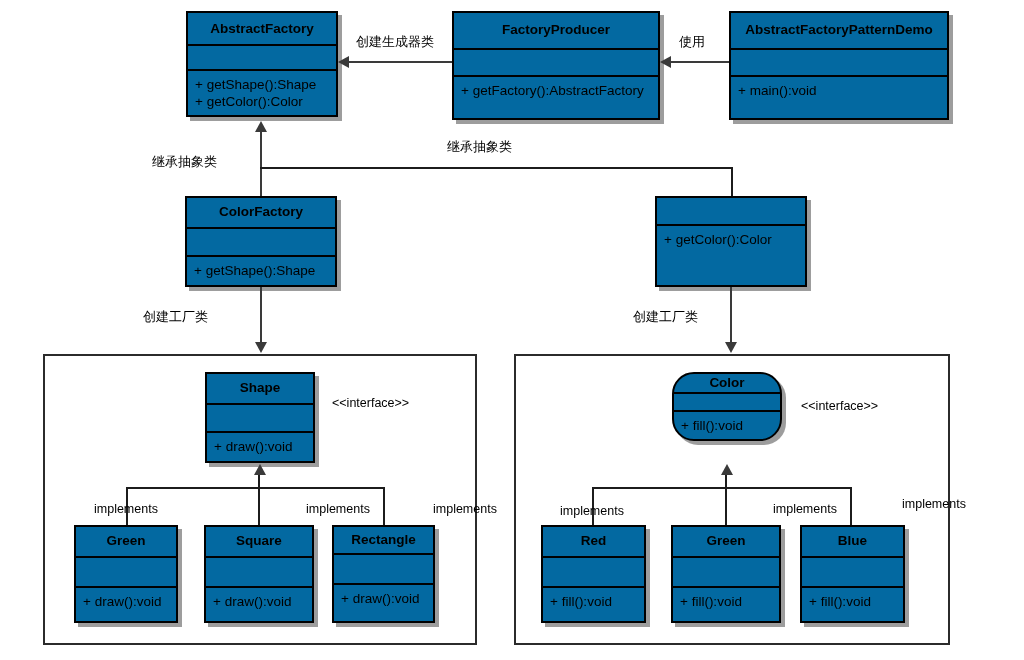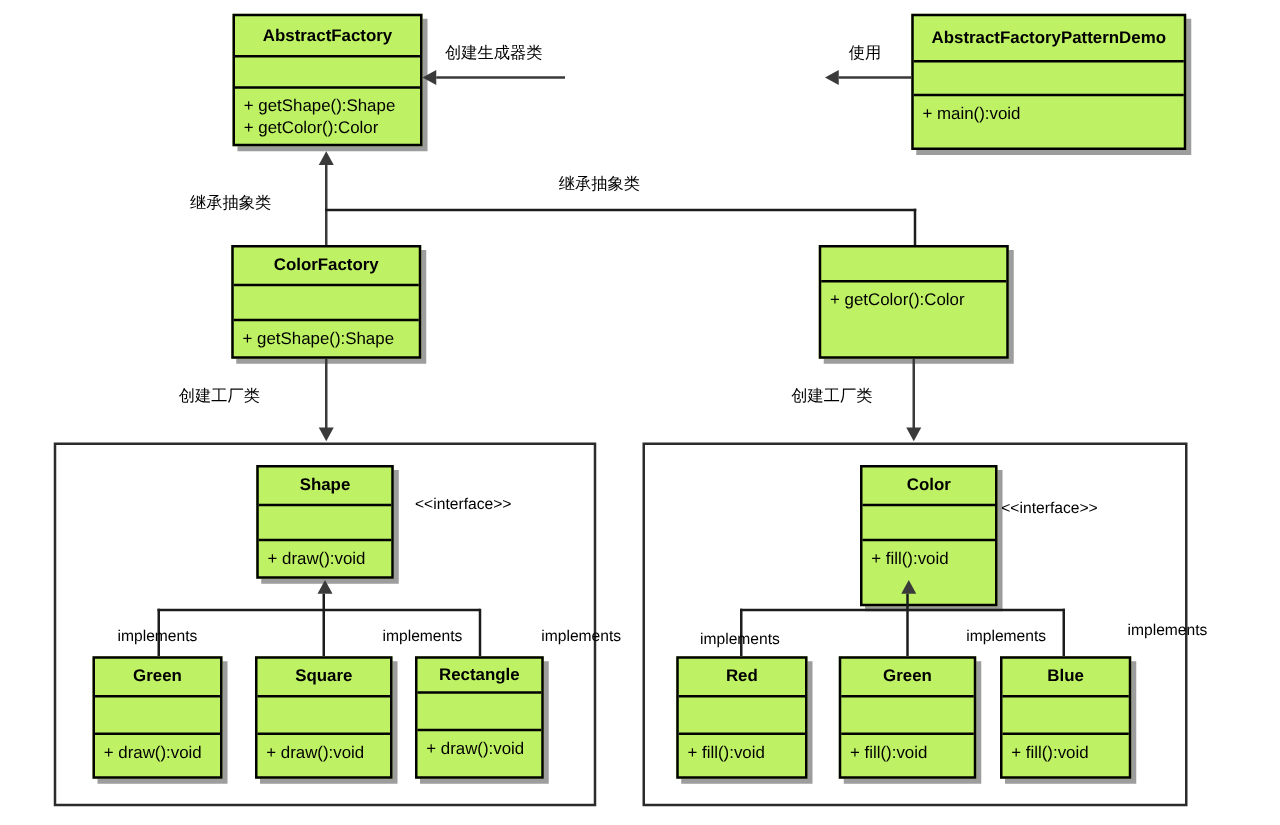--- a/index.html
+++ b/index.html
@@ -14,21 +14,21 @@
   #canvas {
     position: relative;
     width: 1024px;
     height: 660px;
     background: #ffffff;
     overflow: hidden;
   }
   
   .uml-class {
     position: absolute;
-    background: #bef264;
+    background: #0369a1;
     border: 2px solid #000000;
     box-sizing: border-box;
     box-shadow: 4px 4px 0 0 rgba(140,140,140,0.85);
     display: flex;
     flex-direction: column;
   }
   .uml-name {
     font-weight: bold;
     font-size: 13.5px;
     text-align: center;
@@ -110,20 +110,27 @@
 
   <div class="uml-class" style="left:186px; top:11px; width:152px; height:106px;">
     <div class="uml-name" style="height:37px;">AbstractFactory</div>
     <div class="uml-attrs" style="height:27px;"></div>
     <div class="uml-ops">
       <div>+ getShape():Shape</div>
       <div>+ getColor():Color</div>
     </div>
   </div>
 
+  <div class="uml-class" style="left:452px; top:11px; width:208px; height:109px;">
+    <div class="uml-name" style="height:37px;">FactoryProducer</div>
+    <div class="uml-attrs" style="height:27px;"></div>
+    <div class="uml-ops">
+      <div>+ getFactory():AbstractFactory</div>
+    </div>
+  </div>
 
   <div class="uml-class" style="left:729px; top:11px; width:220px; height:109px;">
     <div class="uml-name" style="height:37px;">AbstractFactoryPatternDemo</div>
     <div class="uml-attrs" style="height:27px;"></div>
     <div class="uml-ops">
       <div>+ main():void</div>
     </div>
   </div>
 
   <div class="conn h" style="left:349px; top:61px; width:103px;"></div>
@@ -206,21 +213,21 @@
   <div class="uml-class" style="left:332px; top:525px; width:103px; height:98px;">
     <div class="uml-name" style="height:28px;">Rectangle</div>
     <div class="uml-attrs" style="height:30px;"></div>
     <div class="uml-ops">
       <div>+ draw():void</div>
     </div>
   </div>
 
   <div class="group-box" style="left:514px; top:354px; width:436px; height:291px;"></div>
 
-  <div class="uml-class" style="left:688px; top:372px; width:110px; height:113px;">
+  <div class="uml-class" style="left:672px; top:372px; width:110px; height:69px;border-radius:22px;">
     <div class="uml-name" style="height:31px;">Color</div>
     <div class="uml-attrs" style="height:28px;"></div>
     <div class="uml-ops">
       <div>+ fill():void</div>
     </div>
   </div>
   <div class="label iface" style="left:801px; top:400px;">&lt;&lt;interface&gt;&gt;</div>
 
   <div class="arrow up" style="left:721px; top:464px;"></div>
   <div class="conn v thin" style="left:725px; top:475px; width:2px; height:50px;"></div>

